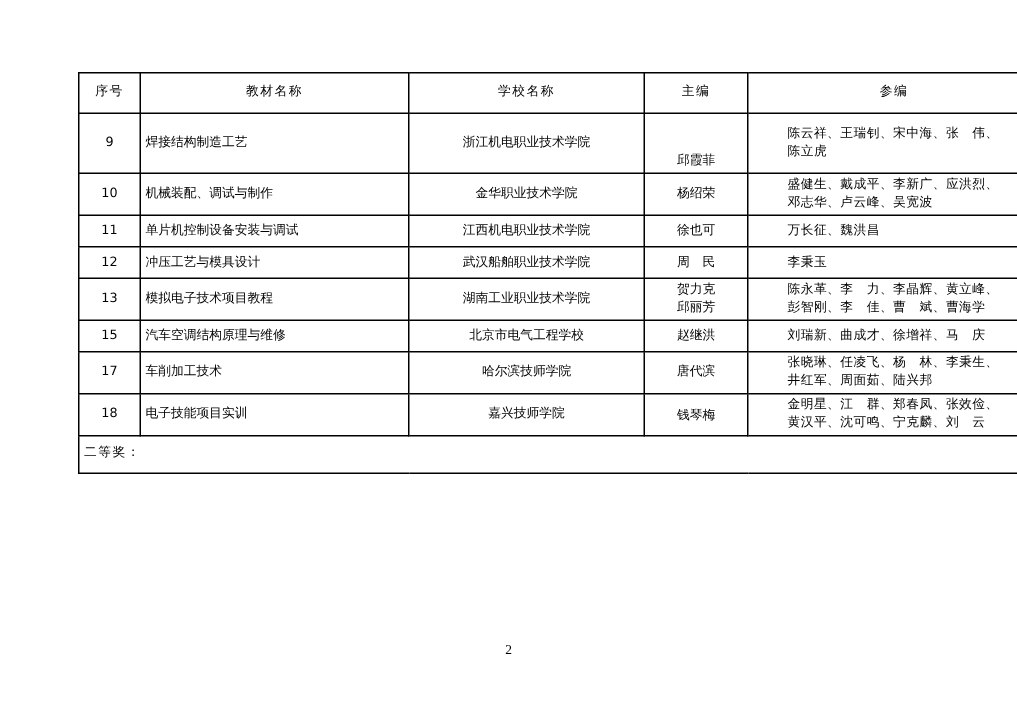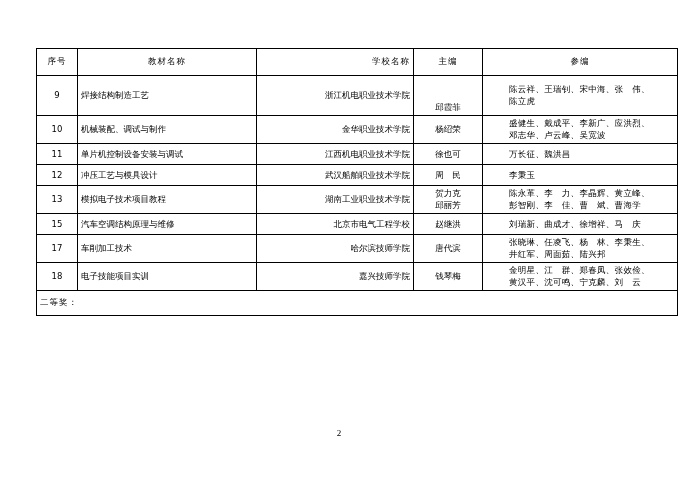--- a/index.html
+++ b/index.html
@@ -12,38 +12,38 @@
     background: #ffffff;
     font-family: "DejaVu Sans", "Liberation Sans", sans-serif;
     color: #000000;
     overflow: hidden;
   }
   .page {
     position: relative;
     width: 678px;
     height: 480px;
     box-sizing: border-box;
-    padding: 48px 36px 0 36px;
+    padding: 48px 36px 0 52px;
   }
   table.doc-table {
     border-collapse: collapse;
     width: 606px;
     table-layout: fixed;
   }
   table.doc-table td, table.doc-table th {
     border: 1px solid #000000;
     padding: 2px 3px;
     font-size: 8.5px;
     line-height: 1.35;
     vertical-align: middle;
     font-weight: normal;
   }
   .col-seq   { width: 34px;  text-align: center; }
   .col-book  { width: 172px; text-align: left; padding-left: 8px; }
-  .col-school{ width: 150px; text-align: right; }
+  .col-school{ width: 150px; text-align: center; }
   .col-chief { width: 62px;  text-align: center; }
   .col-co    { width: 188px; text-align: left; padding-left: 6px; }
 
   thead td {
     text-align: center;
     font-weight: bold;
     letter-spacing: 1px;
     height: 22px;
   }
   thead td.col-book, thead td.col-co { text-align: center; padding-left: 3px; }

